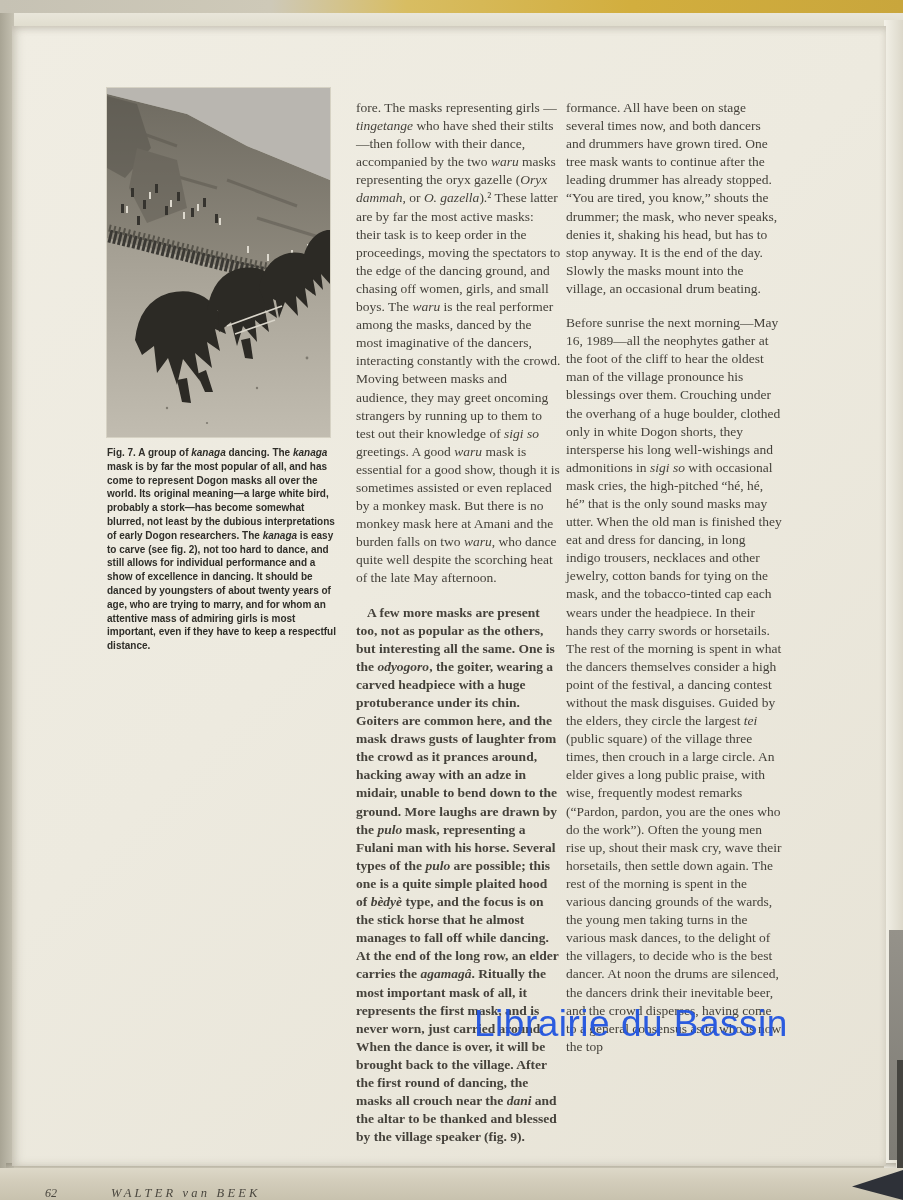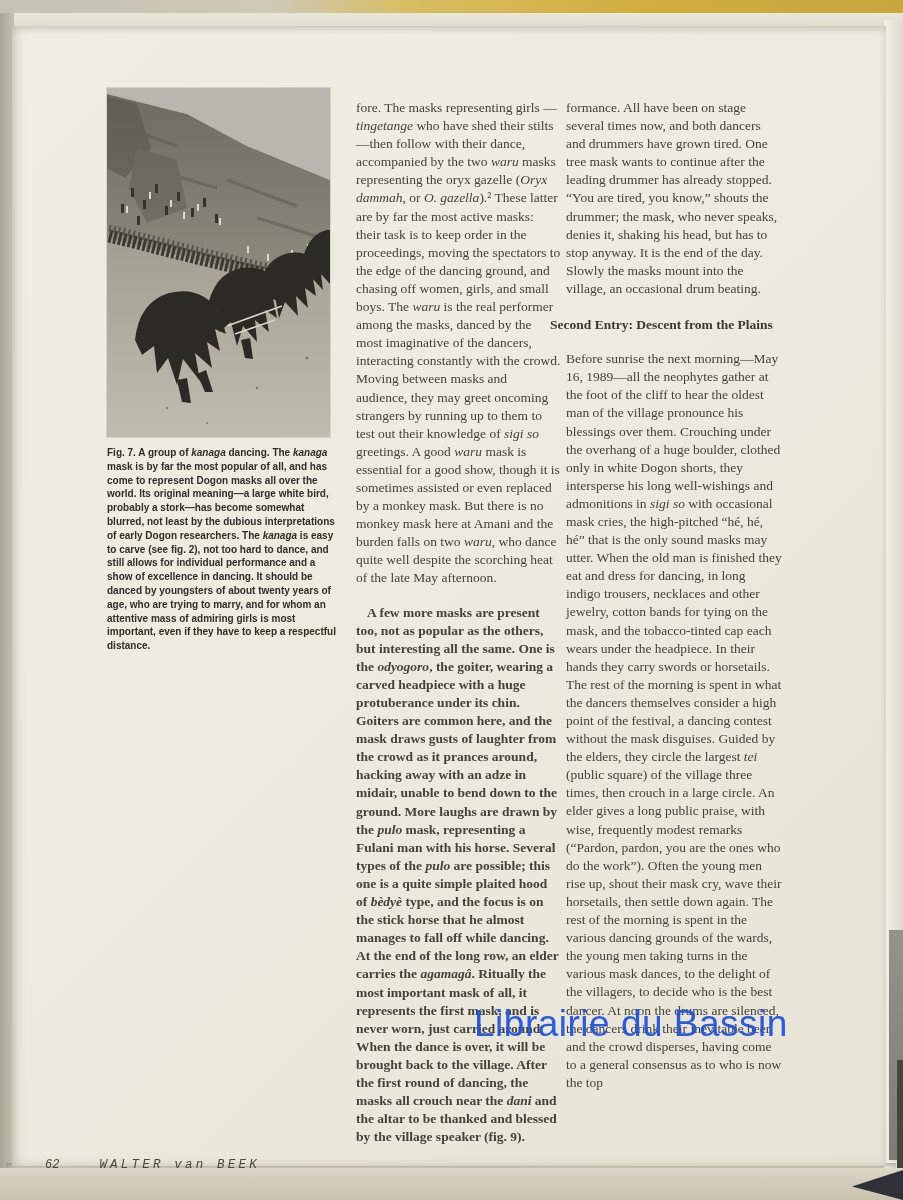--- a/index.html
+++ b/index.html
@@ -43,24 +43,24 @@
   
   .col{position:absolute;top:57px;height:1064px;overflow:hidden;
     font-size:13.5px;line-height:18.1px;color:#45423b;text-align:left;}
   .col2{left:328px;width:237px;}
   .col3{left:538px;width:249px;}
   .col p{margin:16px;}
   .col p.indent{text-indent:11px;font-weight:bold;}
   .col h3{margin:18px 0 0 0;font-size:13.5px;line-height:18.1px;color:#3b3933;}
 
   
-  .footer{position:absolute;left:33px;top:1132px;font-style:italic;color:#4a473f;
-    font-size:12.5px;display:flex;align-items:flex-end;font-family:Liberation Mono, monospace;}
+  .footer{position:absolute;left:33px;top:1160px;font-style:italic;color:#4a473f;
+    font-size:12.5px;display:flex;align-items:flex-end;}
   .footer .pageno{font-size:12px;}
-  .footer .head{margin-left:40px;letter-spacing:3.2px;font-size:12.5px;}
+  .footer .head{margin-left:54px;letter-spacing:3.2px;font-size:12.5px;}
 
   
   .watermark{position:absolute;left:474px;top:1003px;
     font-family:"Liberation Sans",sans-serif;font-size:37px;font-weight:500;
     letter-spacing:.5px;white-space:nowrap;opacity:.95;pointer-events:none;}
 </style>
 </head>
 <body>
 
 <div class="root">
@@ -156,21 +156,20 @@
     <div class="caption">Fig. 7. A group of <i>kanaga</i> dancing. The <i>kanaga</i> mask is by far the most popular of all, and has come to represent Dogon masks all over the world. Its original meaning—a large white bird, probably a stork—has become somewhat blurred, not least by the dubious interpretations of early Dogon researchers. The <i>kanaga</i> is easy to carve (see fig. 2), not too hard to dance, and still allows for individual performance and a show of excellence in dancing. It should be danced by youngsters of about twenty years of age, who are trying to marry, and for whom an attentive mass of admiring girls is most important, even if they have to keep a respectful distance.</div>
 
     <div class="col col2">
       <p>fore. The masks representing girls —<i>tingetange</i> who have shed their stilts—then follow with their dance, accompanied by the two <i>waru</i> masks representing the oryx gazelle (<i>Oryx dammah</i>, or <i>O. gazella</i>).² These latter are by far the most active masks: their task is to keep order in the proceedings, moving the spectators to the edge of the dancing ground, and chasing off women, girls, and small boys. The <i>waru</i> is the real performer among the masks, danced by the most imaginative of the dancers, interacting constantly with the crowd. Moving between masks and audience, they may greet oncoming strangers by running up to them to test out their knowledge of <i>sigi so</i> greetings. A good <i>waru</i> mask is essential for a good show, though it is sometimes assisted or even replaced by a monkey mask. But there is no monkey mask here at Amani and the burden falls on two <i>waru</i>, who dance quite well despite the scorching heat of the late May afternoon.</p>
       <p class="indent">A few more masks are present too, not as popular as the others, but interesting all the same. One is the <i>odyogoro</i>, the goiter, wearing a carved headpiece with a huge protuberance under its chin. Goiters are common here, and the mask draws gusts of laughter from the crowd as it prances around, hacking away with an adze in midair, unable to bend down to the ground. More laughs are drawn by the <i>pulo</i> mask, representing a Fulani man with his horse. Several types of the <i>pulo</i> are possible; this one is a quite simple plaited hood of <i>bèdyè</i> type, and the focus is on the stick horse that he almost manages to fall off while dancing. At the end of the long row, an elder carries the <i>agamagâ</i>. Ritually the most important mask of all, it represents the first mask, and is never worn, just carried around. When the dance is over, it will be brought back to the village. After the first round of dancing, the masks all crouch near the <i>dani</i> and the altar to be thanked and blessed by the village speaker (fig. 9).</p>
       <p class="indent">At dusk, the masks end three per-</p>
     </div>
 
     <div class="col col3">
       <p>formance. All have been on stage several times now, and both dancers and drummers have grown tired. One tree mask wants to continue after the leading drummer has already stopped. “You are tired, you know,” shouts the drummer; the mask, who never speaks, denies it, shaking his head, but has to stop anyway. It is the end of the day. Slowly the masks mount into the village, an occasional drum beating.</p>
-      <h3>Second Entry: Descent from the Plains</h3>
       <p>Before sunrise the next morning—May 16, 1989—all the neophytes gather at the foot of the cliff to hear the oldest man of the village pronounce his blessings over them. Crouching under the overhang of a huge boulder, clothed only in white Dogon shorts, they intersperse his long well-wishings and admonitions in <i>sigi so</i> with occasional mask cries, the high-pitched “hé, hé, hé” that is the only sound masks may utter. When the old man is finished they eat and dress for dancing, in long indigo trousers, necklaces and other jewelry, cotton bands for tying on the mask, and the tobacco-tinted cap each wears under the headpiece. In their hands they carry swords or horsetails. The rest of the morning is spent in what the dancers themselves consider a high point of the festival, a dancing contest without the mask disguises. Guided by the elders, they circle the largest <i>tei</i> (public square) of the village three times, then crouch in a large circle. An elder gives a long public praise, with wise, frequently modest remarks (“Pardon, pardon, you are the ones who do the work”). Often the young men rise up, shout their mask cry, wave their horsetails, then settle down again. The rest of the morning is spent in the various dancing grounds of the wards, the young men taking turns in the various mask dances, to the delight of the villagers, to decide who is the best dancer. At noon the drums are silenced, the dancers drink their inevitable beer, and the crowd disperses, having come to a general consensus as to who is now the top</p>
     </div>
 
     <div class="footer">
       <span class="pageno">62</span>
       <span class="head">WALTER van BEEK</span>
     </div>
   </div>
 
   <div class="watermark" style="color: rgb(33, 84, 224);">Librairie du Bassin</div>

